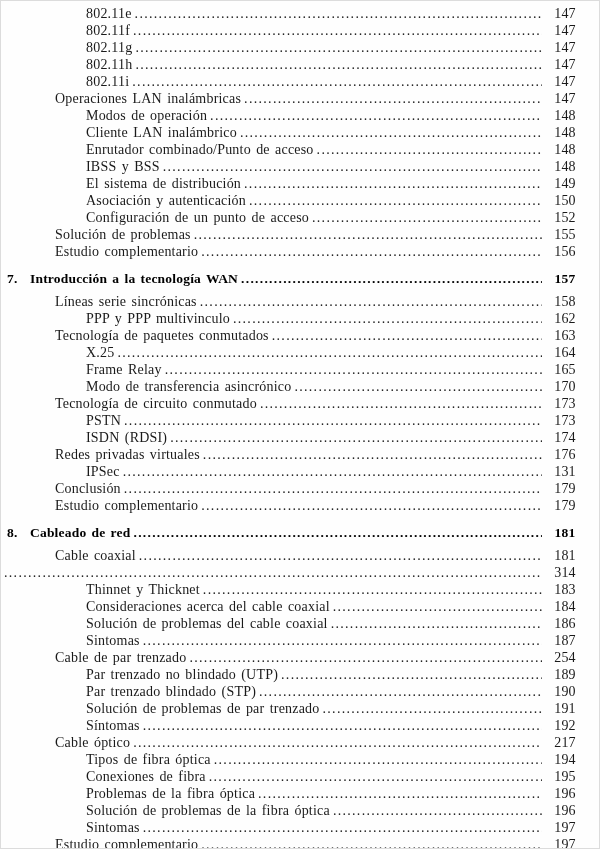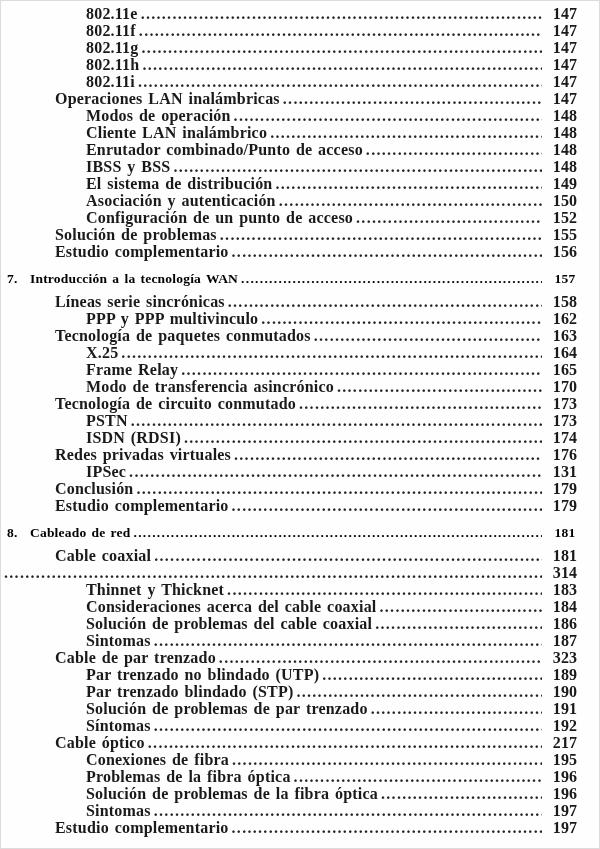--- a/index.html
+++ b/index.html
@@ -17,25 +17,24 @@
     overflow: hidden;
     font-family: "Liberation Serif", "DejaVu Serif", serif;
     color: #1a1a1a;
     padding: 4px 12px 0 0;
   }
   .row {
     display: flex;
     align-items: baseline;
     height: 17px;
     line-height: 17px;
-    font-size: 16px;
+    font-size: 14px;
     letter-spacing: 0.2px;
     word-spacing: 1.6px;
     white-space: nowrap;
-    font-weight: bold;
   }
   .row.chapter {
     height: 19px;
     line-height: 19px;
     font-weight: 700;
     font-size: 13.5px;
     color: #000;
     margin-top: 9px;
     margin-bottom: 5px;
   }
@@ -249,21 +248,21 @@
         <span class="pg">186</span>
       </div>
       <div class="row lvl2">
         <span class="txt">Sintomas</span>
         <span class="dots"></span>
         <span class="pg">187</span>
       </div>
       <div class="row lvl1">
         <span class="txt">Cable de par trenzado</span>
         <span class="dots"></span>
-        <span class="pg">323</span>
+        <span class="pg">254</span>
       </div>
       <div class="row lvl2">
         <span class="txt">Par trenzado no blindado (UTP)</span>
         <span class="dots"></span>
         <span class="pg">189</span>
       </div>
       <div class="row lvl2">
         <span class="txt">Par trenzado blindado (STP)</span>
         <span class="dots"></span>
         <span class="pg">190</span>
@@ -275,20 +274,25 @@
       </div>
       <div class="row lvl2">
         <span class="txt">Síntomas</span>
         <span class="dots"></span>
         <span class="pg">192</span>
       </div>
       <div class="row lvl1">
         <span class="txt">Cable óptico</span>
         <span class="dots"></span>
         <span class="pg">217</span>
+      </div>
+      <div class="row lvl2">
+        <span class="txt">Tipos de fibra óptica</span>
+        <span class="dots"></span>
+        <span class="pg">194</span>
       </div>
       <div class="row lvl2">
         <span class="txt">Conexiones de fibra</span>
         <span class="dots"></span>
         <span class="pg">195</span>
       </div>
       <div class="row lvl2">
         <span class="txt">Problemas de la fibra óptica</span>
         <span class="dots"></span>
         <span class="pg">196</span>

